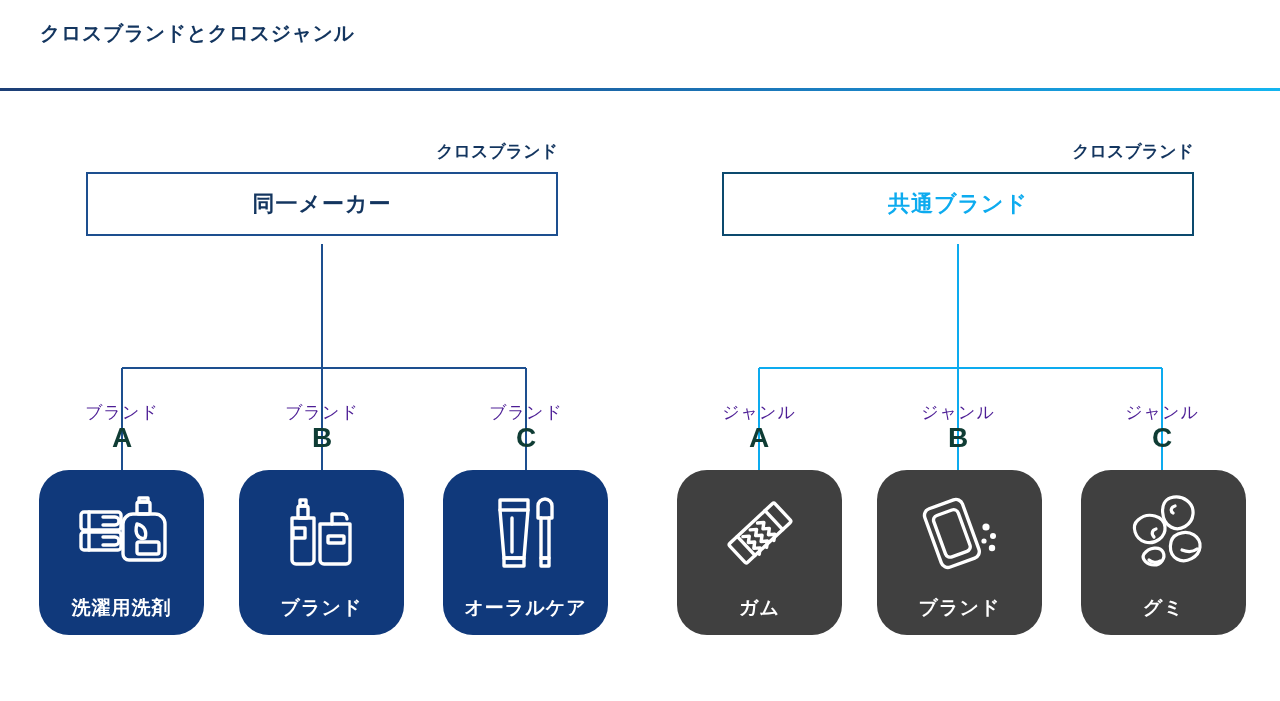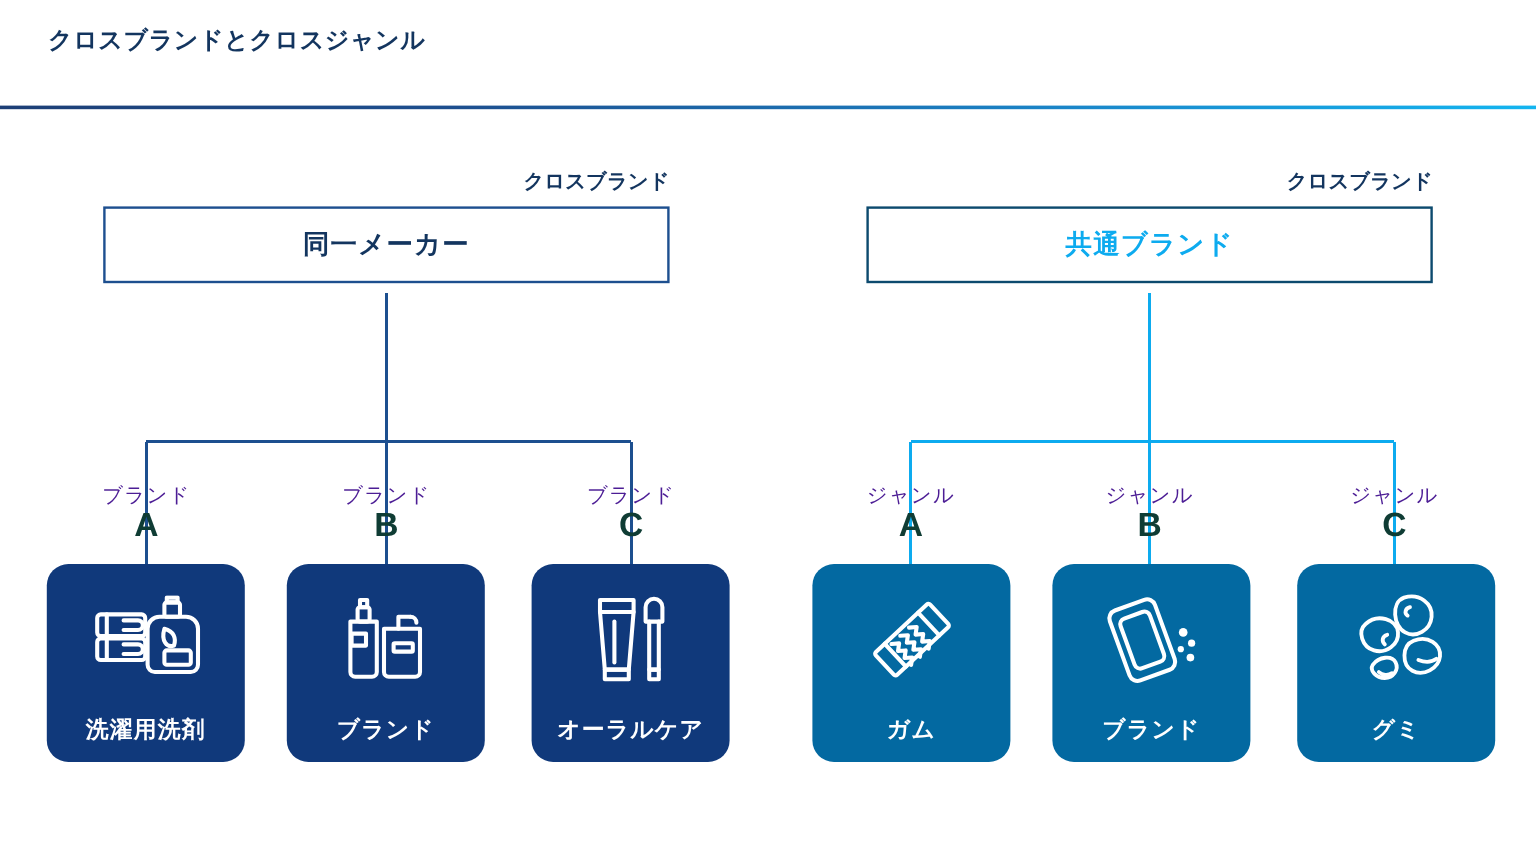--- a/index.html
+++ b/index.html
@@ -106,30 +106,30 @@
     font-weight: bold;
     color: #0f3c34;
     line-height: 1.05;
   }
 
   
   .card {
     position: absolute;
     width: 165px;
     height: 165px;
-    border-radius: 18px;
+    border-radius: 30px;
     display: flex;
     flex-direction: column;
     align-items: center;
     justify-content: flex-end;
     box-sizing: border-box;
     padding-bottom: 14px;
   }
   .card.navy { background: #10397B; }
-  .card.cyan { background: #0369a1; }
+  .card.cyan { background: #404040; }
 
   .card-icon {
     flex: 1 1 auto;
     display: flex;
     align-items: center;
     justify-content: center;
     width: 100%;
   }
   .card-label {
     font-size: 19px;

